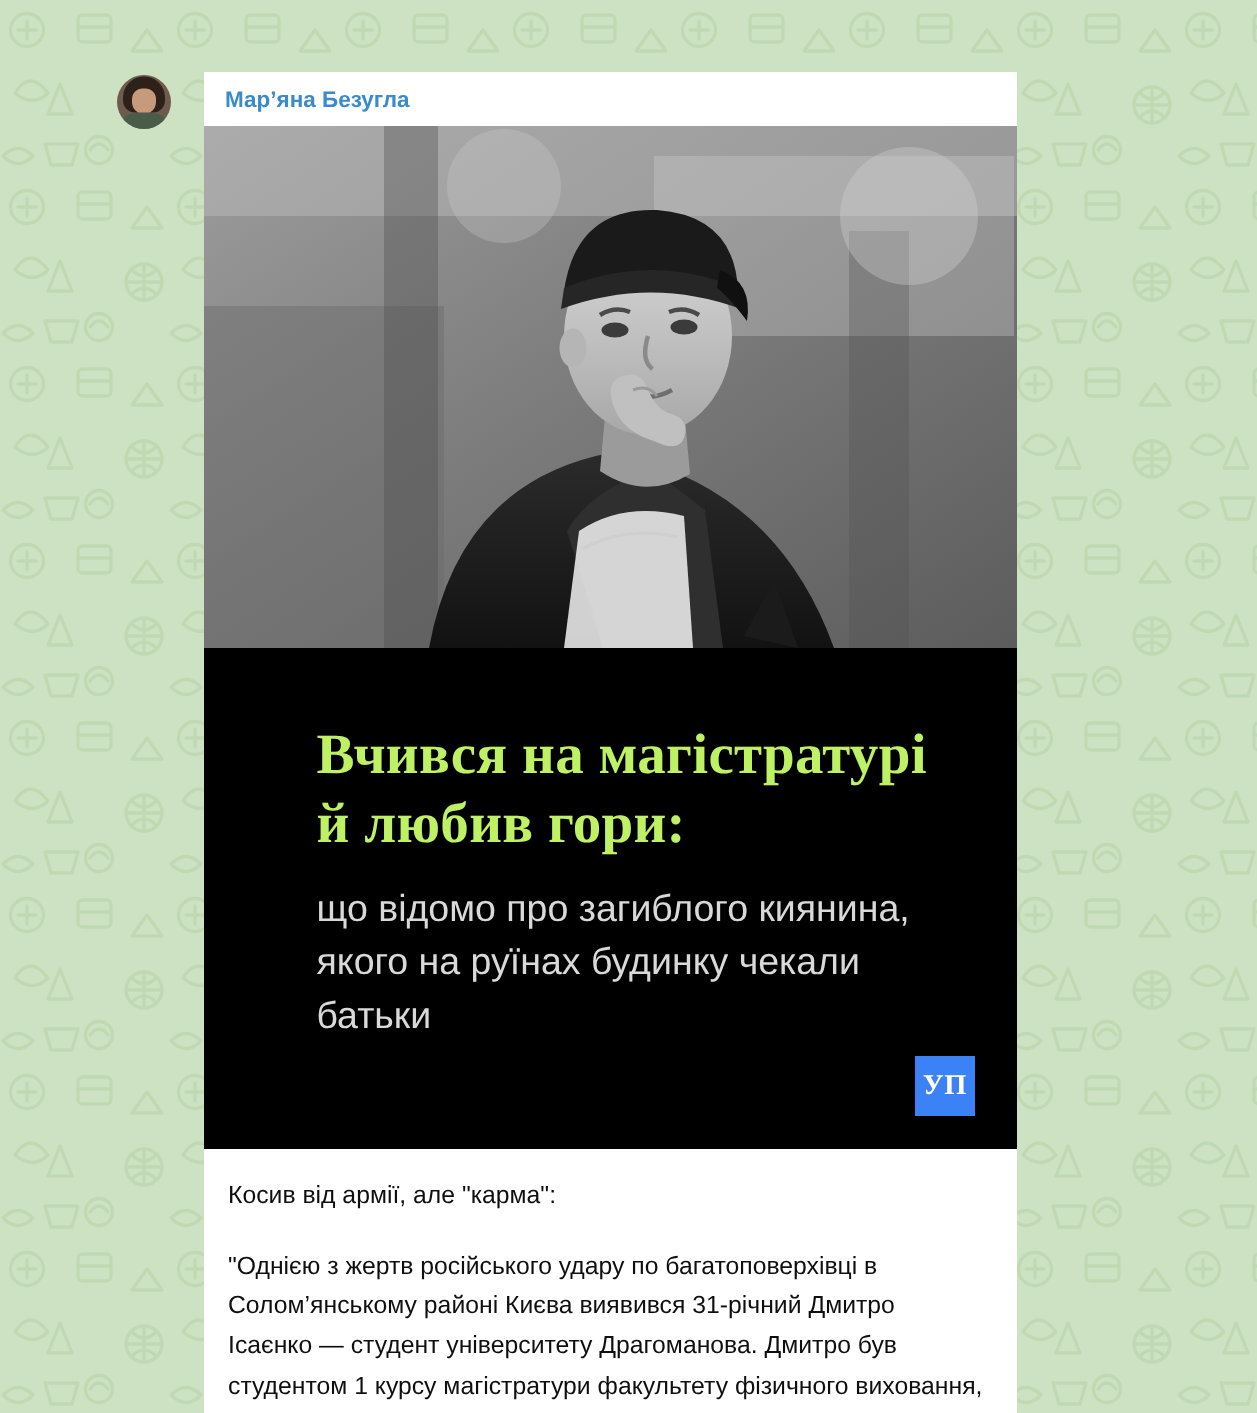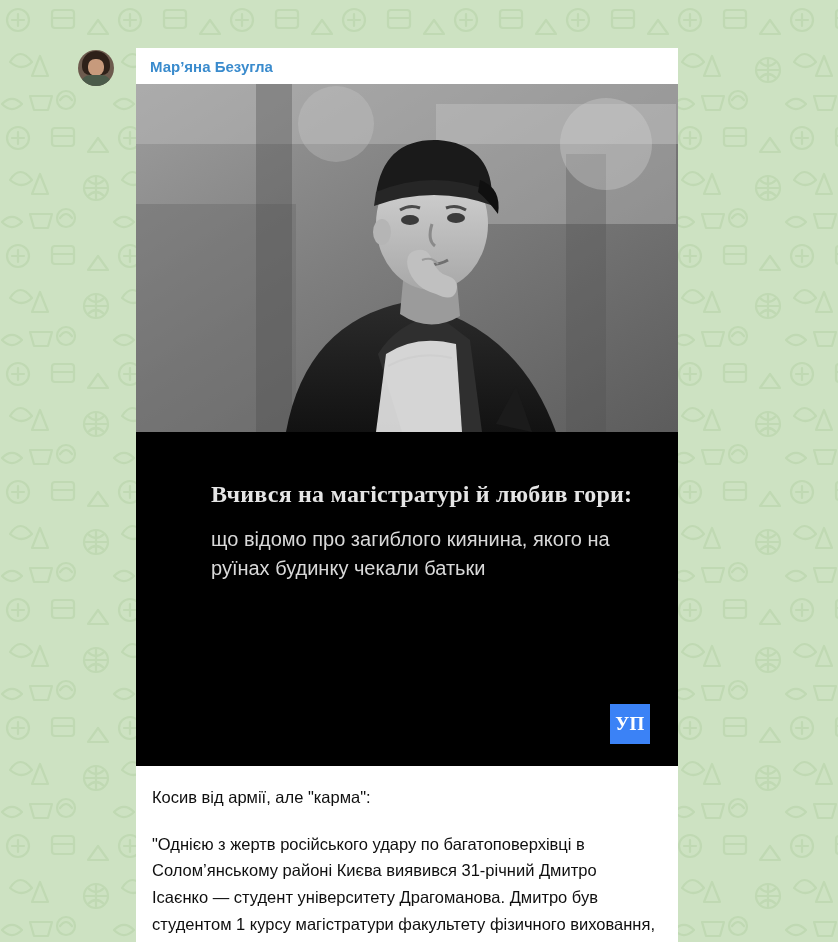--- a/index.html
+++ b/index.html
@@ -112,32 +112,32 @@
 
   #poster-text {
     position: absolute;
     left: 0;
     top: 348px;
     width: 542px;
     height: 334px;
     background: #000;
   }
   #poster-head {
-    color: #e5e5e5;
+    color: #bef264;
     font-family: "Liberation Serif", serif;
     font-weight: bold;
-    font-size: 24px;
+    font-size: 38px;
     line-height: 1.22;
     padding: 48px 40px 0 75px;
     letter-spacing: 0.2px;
   }
   #poster-sub {
     color: #d9d9d9;
     font-family: "Liberation Sans", sans-serif;
-    font-size: 20px;
+    font-size: 25px;
     line-height: 1.42;
     padding: 16px 32px 0 75px;
   }
   #poster-logo {
     position: absolute;
     right: 28px;
     bottom: 22px;
     width: 40px;
     height: 40px;
     background: #3b82f6;

